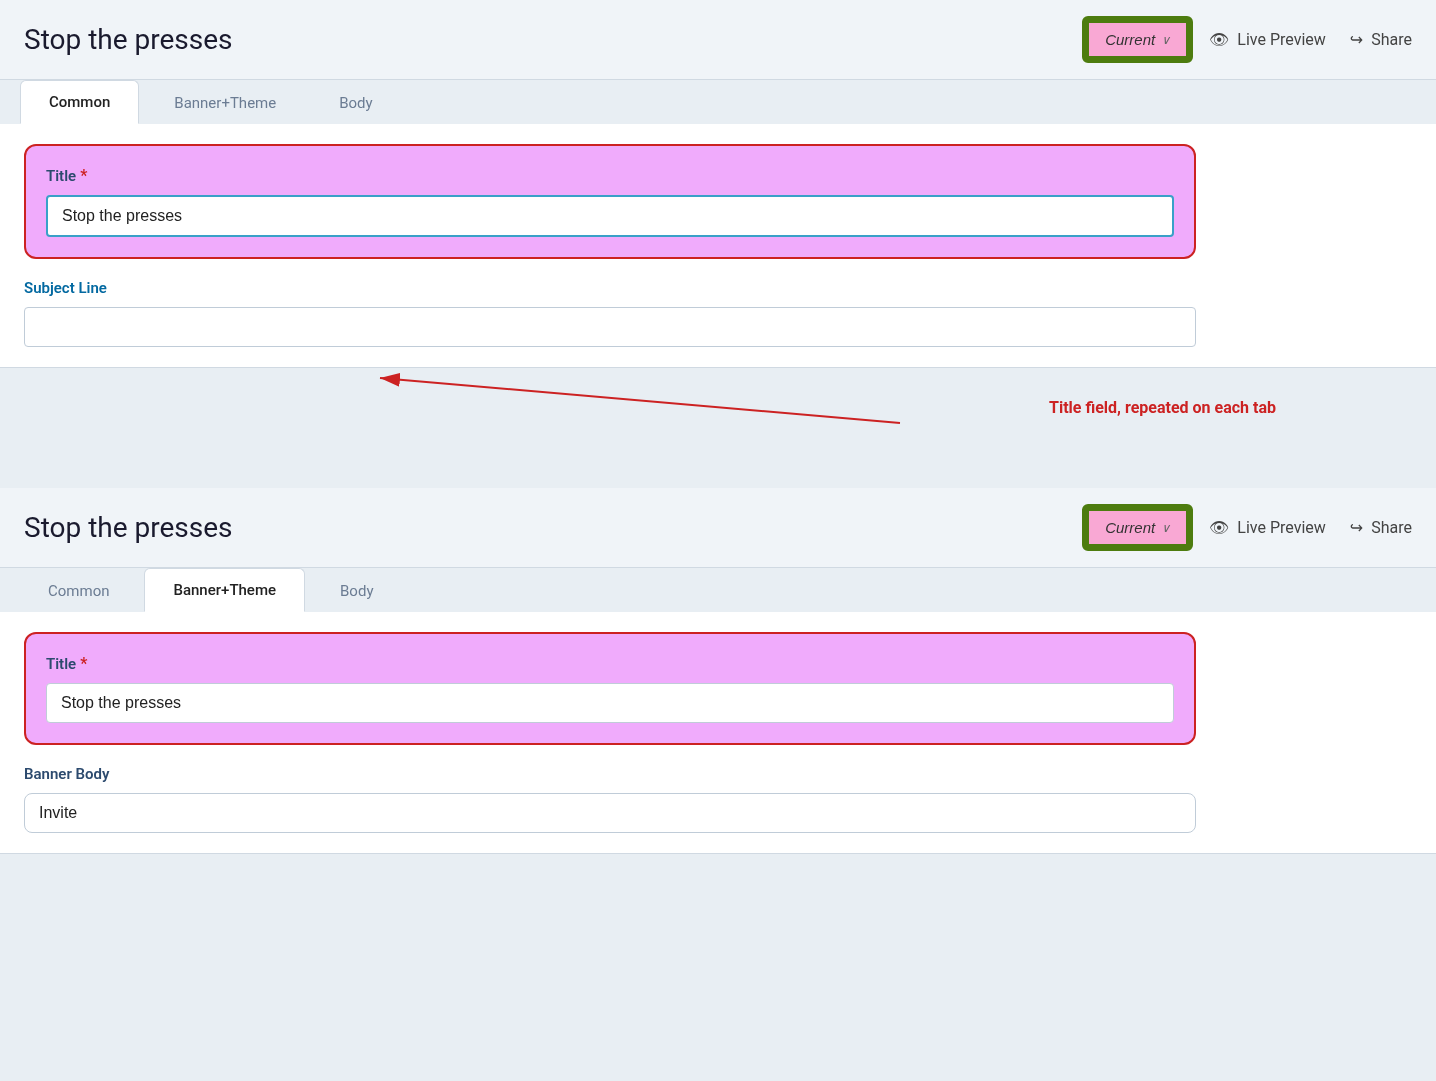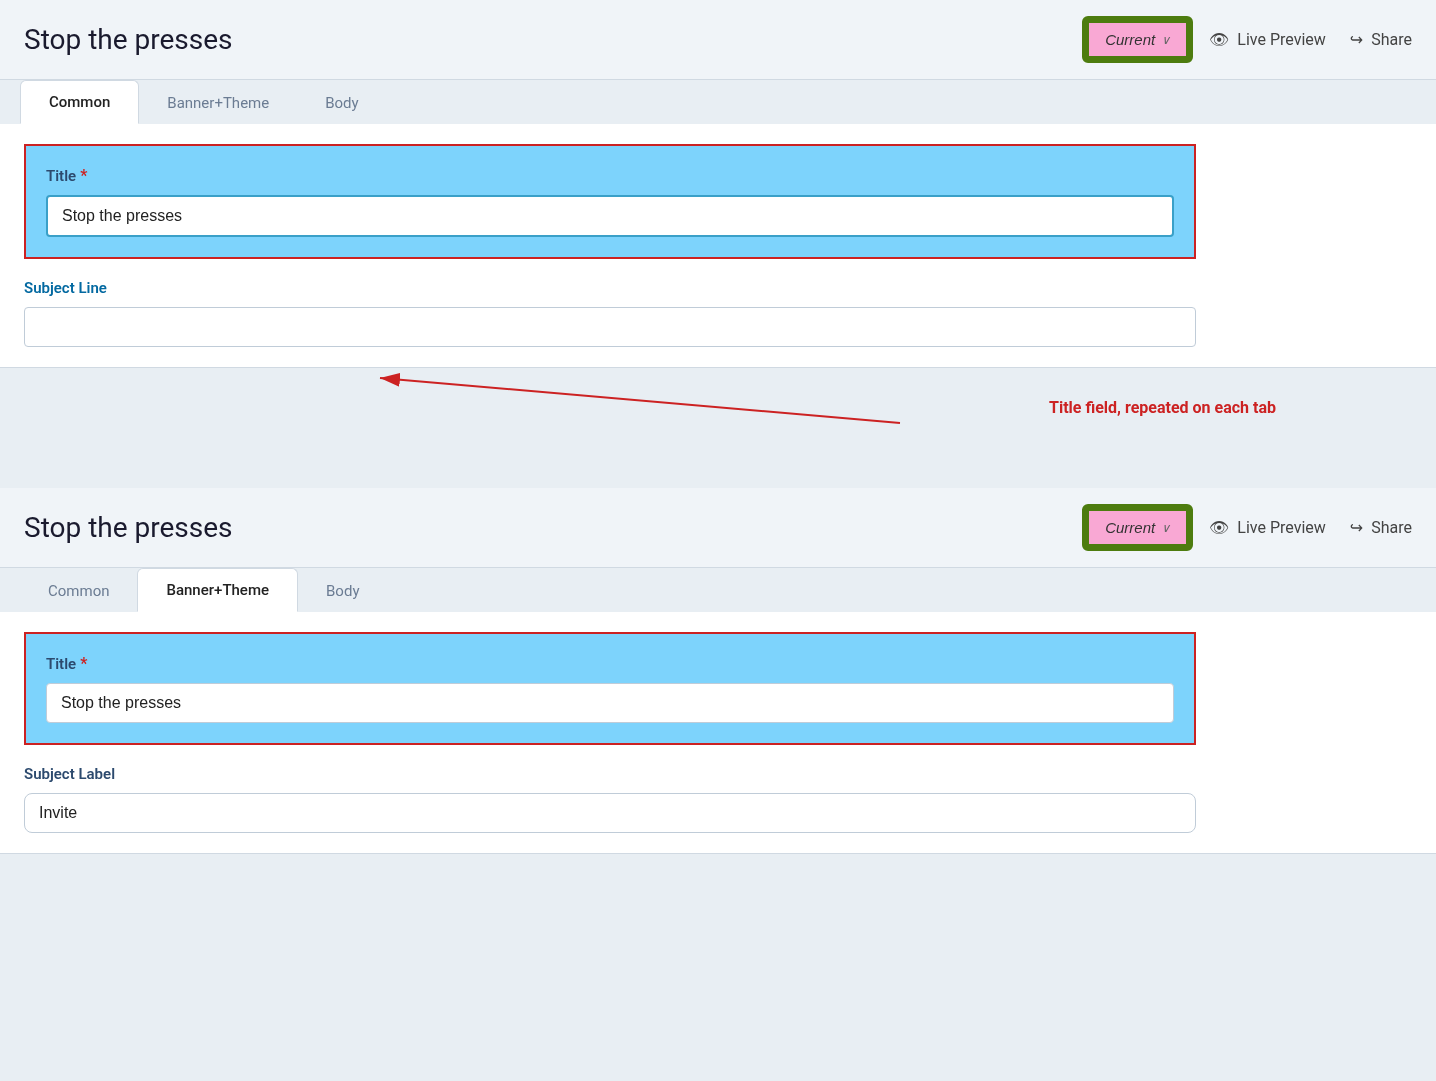--- a/index.html
+++ b/index.html
@@ -78,20 +78,21 @@
       cursor: pointer;
     }
 
     
     .tabs-bar {
       display: flex;
       align-items: flex-end;
       padding: 0 0 0 20px;
       background: #e8eef3;
       border-bottom: none;
+      gap: 7px;
     }
 
     .tab {
       padding: 12px 28px;
       font-size: 15px;
       cursor: pointer;
       border-top-left-radius: 6px;
       border-top-right-radius: 6px;
       color: #6b7c93;
       background: transparent;
@@ -104,24 +105,24 @@
       color: #222;
       font-weight: 500;
       border: 1px solid #d0d9e2;
       border-bottom: 1px solid #fff;
       z-index: 2;
     }
 
     
     .field-section {
       border: 2px solid #cc2222;
-      border-radius: 0;
+      border-radius: 12px;
       padding: 20px;
       margin-bottom: 20px;
-      background: #7dd3fc;
+      background: #f0abfc;
     }
 
     .field-label {
       font-size: 15px;
       font-weight: 600;
       color: #2c4a6e;
       margin-bottom: 10px;
       display: flex;
       align-items: center;
       gap: 4px;
@@ -351,19 +352,19 @@
 
       <div class="field-section">
         <div class="field-label">
           <span>Title</span>
           <span class="required-star">*</span>
         </div>
         <input class="text-input unfocused" type="text" value="Stop the presses" style="">
       </div>
 
       <div class="banner-label-section">
-        <div class="banner-label-label">Subject Label</div>
+        <div class="banner-label-label">Banner Body</div>
         <input class="banner-input" type="text" value="Invite" style="">
       </div>
     </div>
   </div>
 
 </div>
 
 </body></html>

